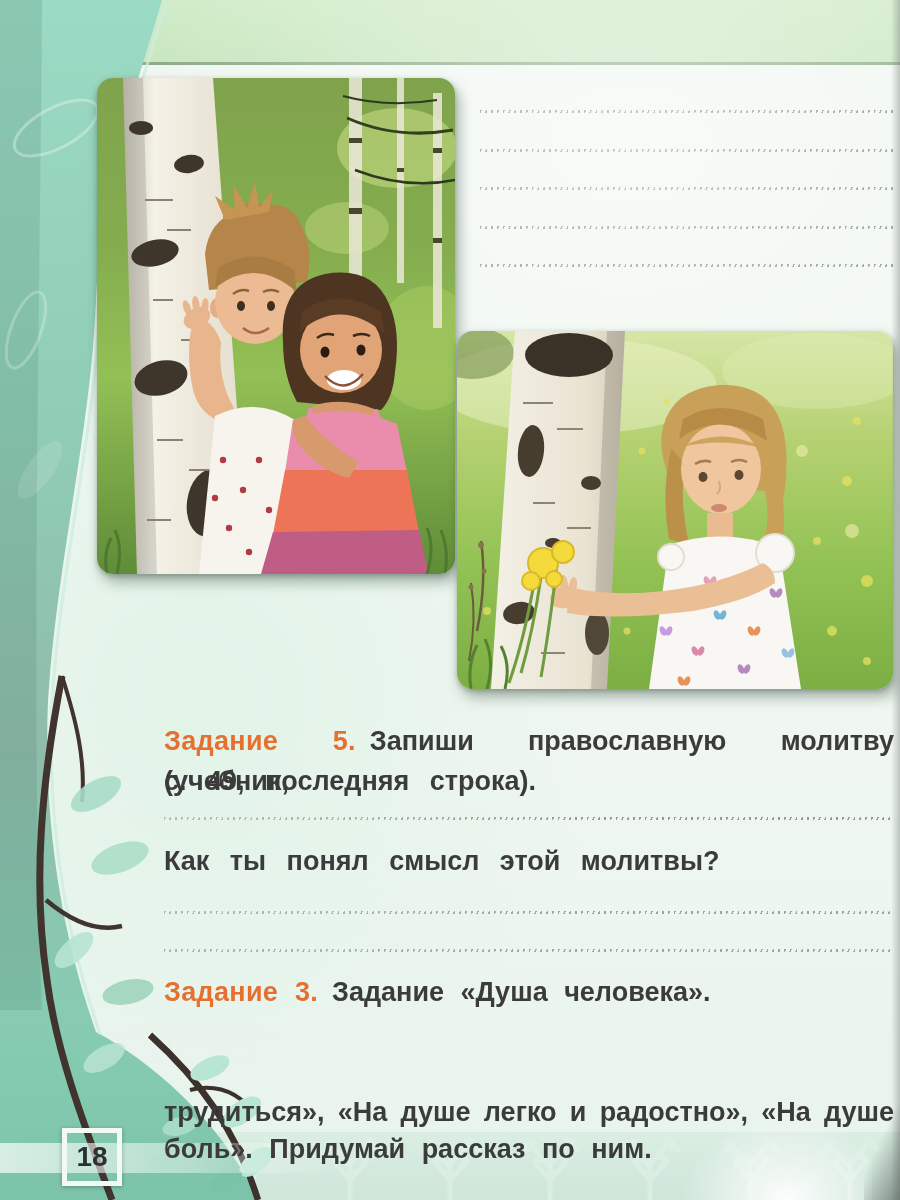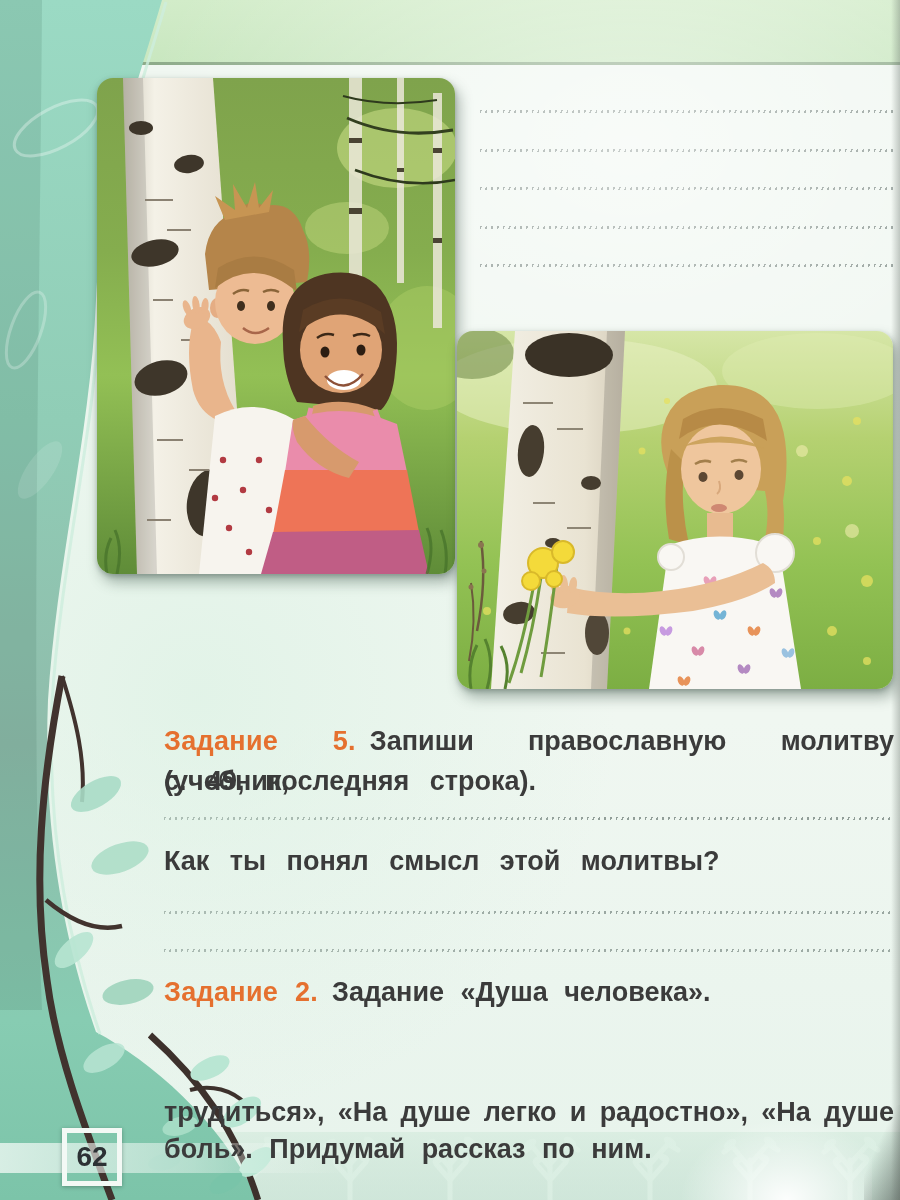--- a/index.html
+++ b/index.html
@@ -442,25 +442,25 @@
       <use href="#treeunit" x="700"></use>
         <use href="#leafunit" x="700"></use>
       <use href="#treeunit" x="800"></use>
         <use href="#leafunit" x="800"></use>
     </g>
     <rect width="900" height="68" fill="url(#stripg)" opacity=".25"></rect>
   </svg>
   <div class="strip-band"></div>
 
   <div class="bodytext wide2" style="left:164px;top:972px;width:740px;z-index:5;">
-    <span class="label">Задание 2.</span><span>Задание «Душа человека».</span>
+    <span class="label">Задание 3.</span><span>Задание «Душа человека».</span>
   </div>
   <div class="bodytext jline" style="left:164px;top:1092px;width:730px;z-index:5;">трудиться», «На душе легко и радостно», «На душе</div>
   <div class="bodytext wide2" style="left:164px;top:1129px;width:730px;z-index:5;">боль». Придумай рассказ по ним.</div>
 
   <div class="pageno-box">
-    <span>62</span>
+    <span>18</span>
   </div>
 
   <div class="corner-glow"></div>
   <div class="corner-dark"></div>
   <div class="edge-right"></div>
 </div>
 
 </body></html>

